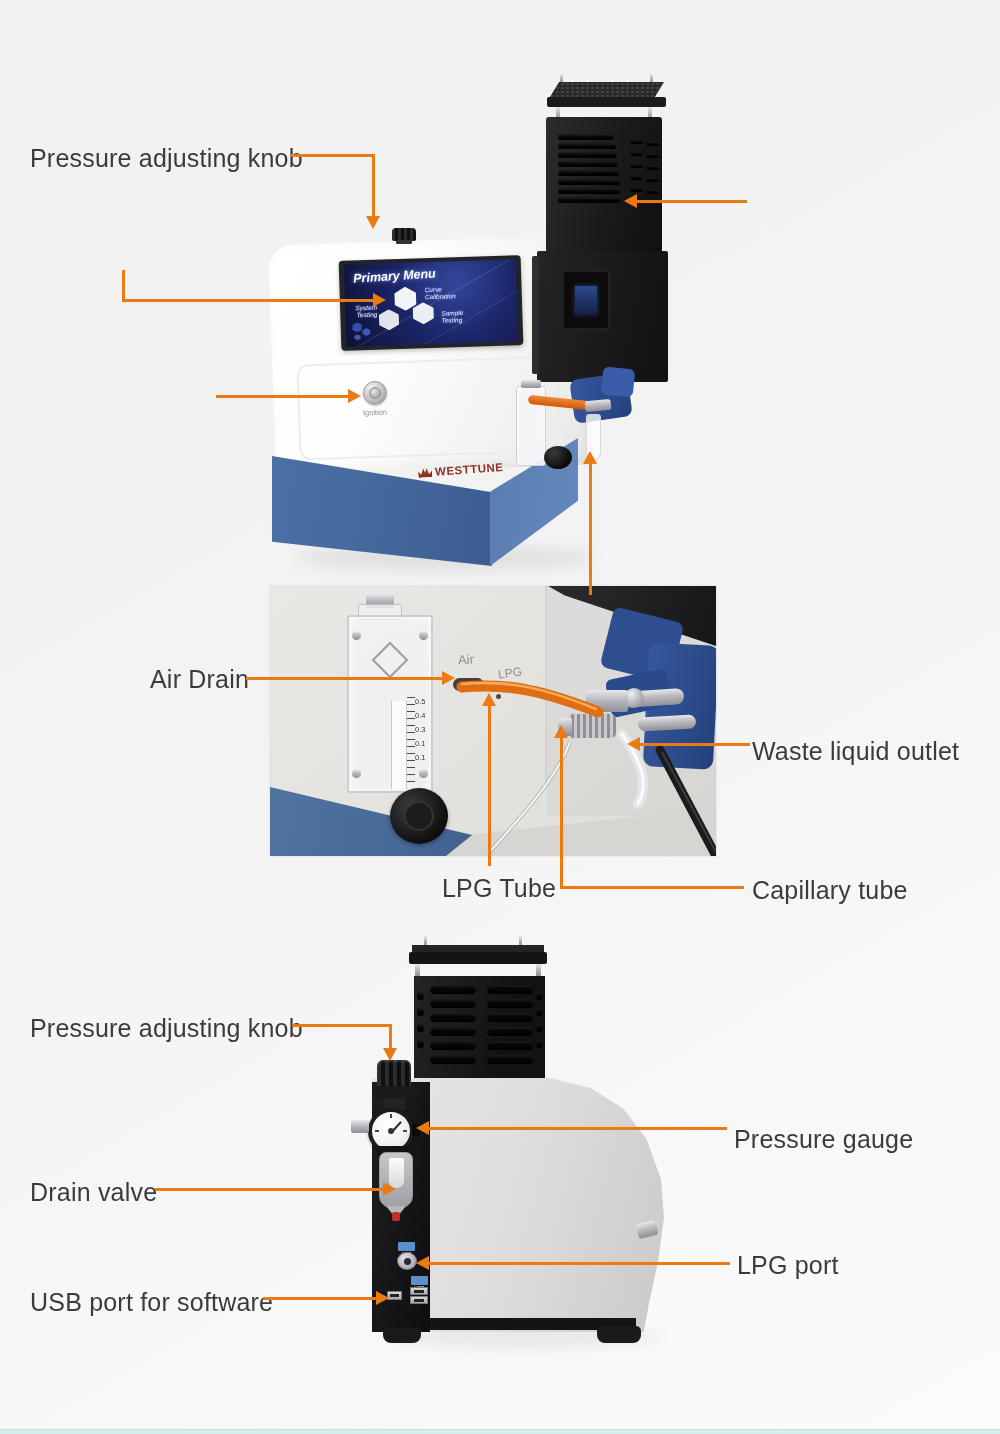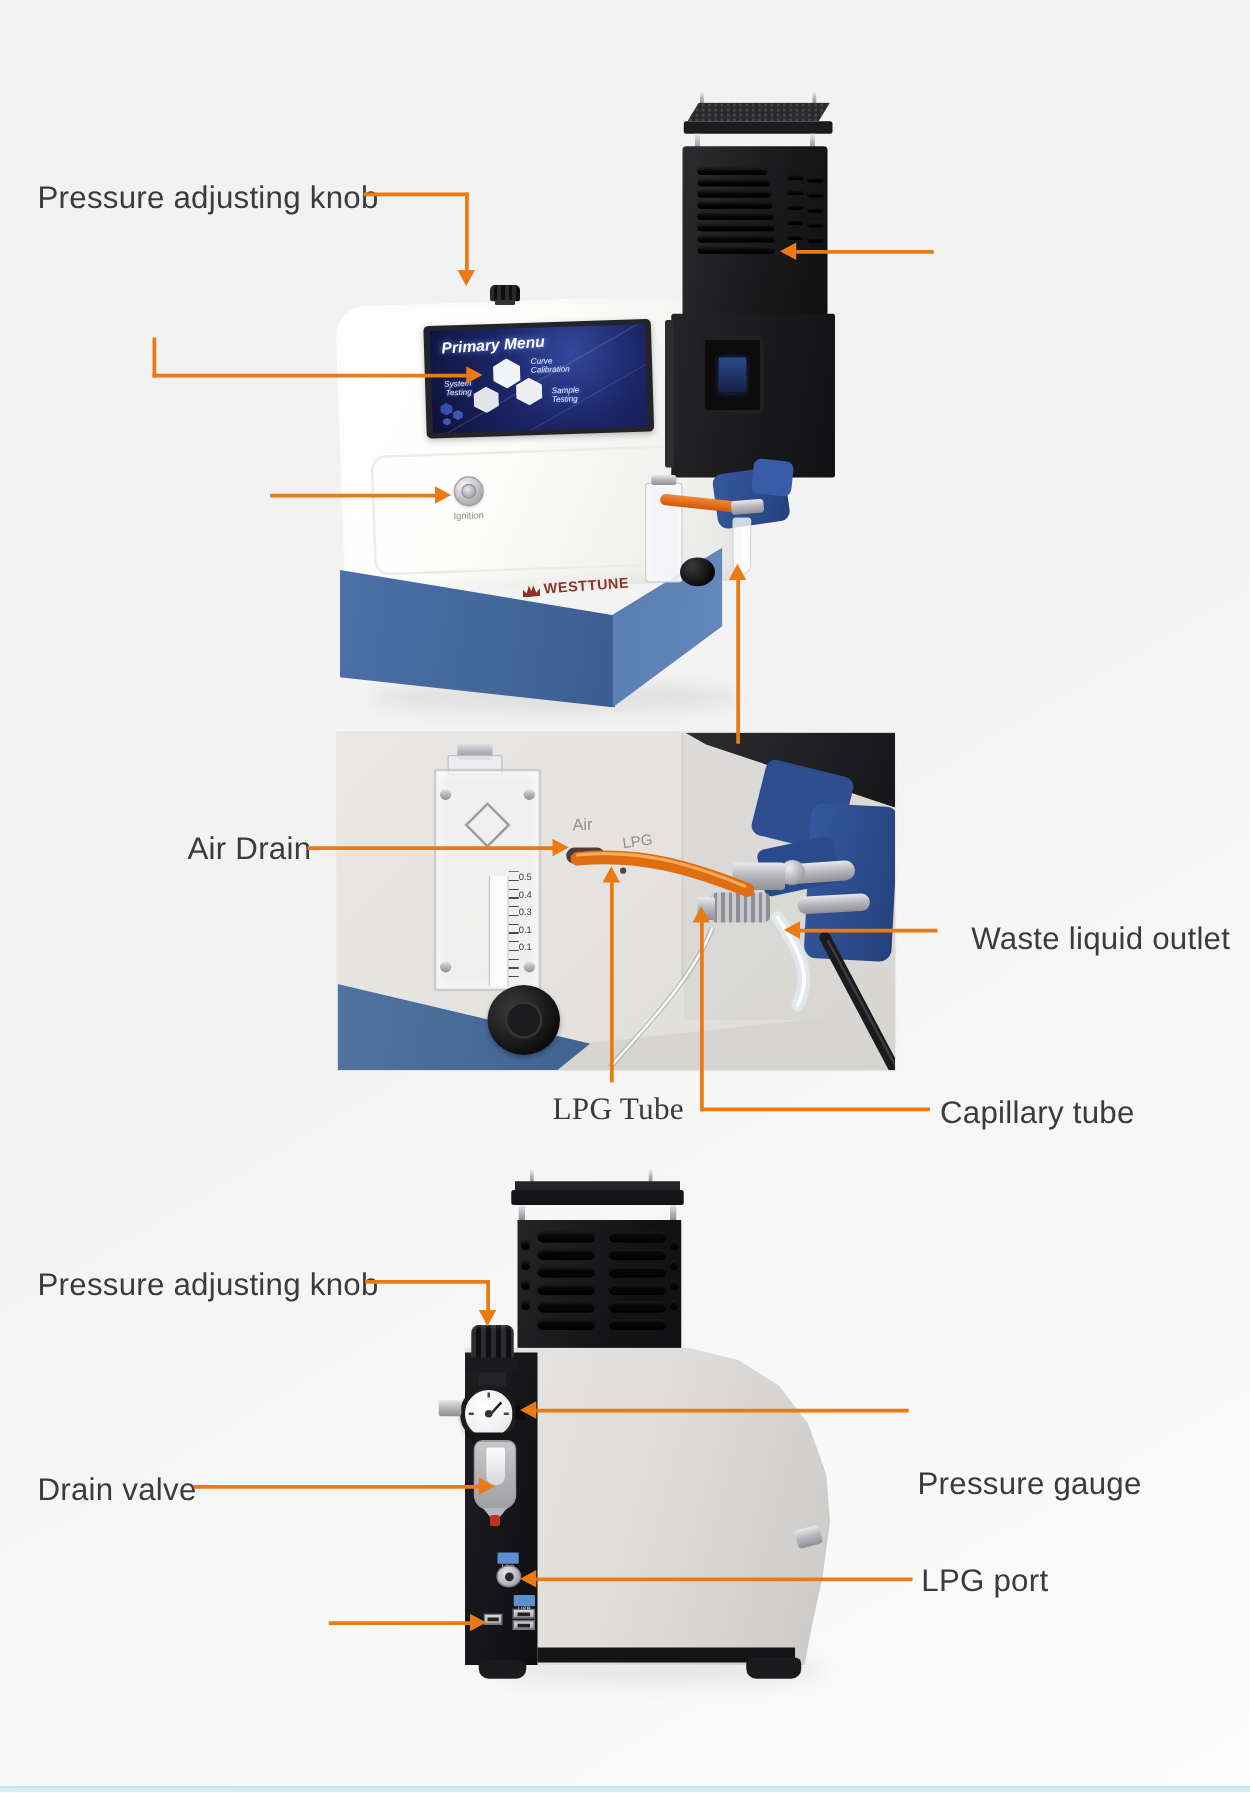--- a/index.html
+++ b/index.html
@@ -274,47 +274,48 @@
   <div class="cl" style="left:637px;top:200px;width:110px;height:3px;"></div>
   <div class="arr arr-l" style="left:624px;top:194px;"></div>
 
   <div class="cl" style="left:589px;top:463px;width:3px;height:132px;"></div>
   <div class="arr arr-u" style="left:583px;top:451px;"></div>
 
   <div class="callout-label" style="left:150px;top:663px;">Air Drain</div>
   <div class="cl" style="left:246px;top:677px;width:198px;height:3px;"></div>
   <div class="arr arr-r" style="left:442px;top:671px;"></div>
 
-  <div class="callout-label" style="left:752px;top:735px;margin-left:25px;">Waste liquid outlet</div>
+  <div class="callout-label" style="left:752px;top:735px;">Waste liquid outlet</div>
   <div class="cl" style="left:640px;top:743px;width:110px;height:3px;"></div>
   <div class="arr arr-l" style="left:627px;top:737px;"></div>
 
-  <div class="callout-label" style="left:442px;top:872px;font-family:Liberation Serif, serif;">LPG Tube</div>
+  <div class="callout-label" style="left:442px;top:872px;">LPG Tube</div>
   <div class="cl" style="left:488px;top:704px;width:3px;height:162px;"></div>
   <div class="arr arr-u" style="left:482px;top:693px;"></div>
 
   <div class="callout-label" style="left:752px;top:874px;">Capillary tube</div>
   <div class="cl" style="left:560px;top:736px;width:3px;height:153px;"></div>
   <div class="arr arr-u" style="left:554px;top:725px;"></div>
   <div class="cl" style="left:560px;top:886px;width:184px;height:3px;"></div>
 
   <div class="callout-label" style="left:30px;top:1012px;">Pressure adjusting knob</div>
   <div class="cl" style="left:292px;top:1024px;width:100px;height:3px;"></div>
   <div class="cl" style="left:389px;top:1024px;width:3px;height:26px;"></div>
   <div class="arr arr-d" style="left:383px;top:1048px;"></div>
 
-  <div class="callout-label" style="left:734px;top:1171px;">Pressure gauge</div>
+  <div class="callout-label" style="left:734px;top:1123px;">Pressure gauge</div>
   <div class="cl" style="left:429px;top:1127px;width:298px;height:3px;"></div>
   <div class="arr arr-l" style="left:416px;top:1121px;"></div>
 
   <div class="callout-label" style="left:30px;top:1176px;">Drain valve</div>
   <div class="cl" style="left:155px;top:1188px;width:230px;height:3px;"></div>
   <div class="arr arr-r" style="left:383px;top:1182px;"></div>
 
   <div class="callout-label" style="left:737px;top:1249px;">LPG port</div>
   <div class="cl" style="left:429px;top:1262px;width:301px;height:3px;"></div>
   <div class="arr arr-l" style="left:416px;top:1256px;"></div>
 
+  <div class="callout-label" style="left:30px;top:1286px;">USB port for software</div>
   <div class="cl" style="left:263px;top:1297px;width:115px;height:3px;"></div>
   <div class="arr arr-r" style="left:376px;top:1291px;"></div>
 
   <div class="abs" style="left:0;top:1429px;width:1000px;height:5px;background:#D9EDF1;border-top:1px solid #C3E2E8;"></div>
 </div>
 
 </body></html>

